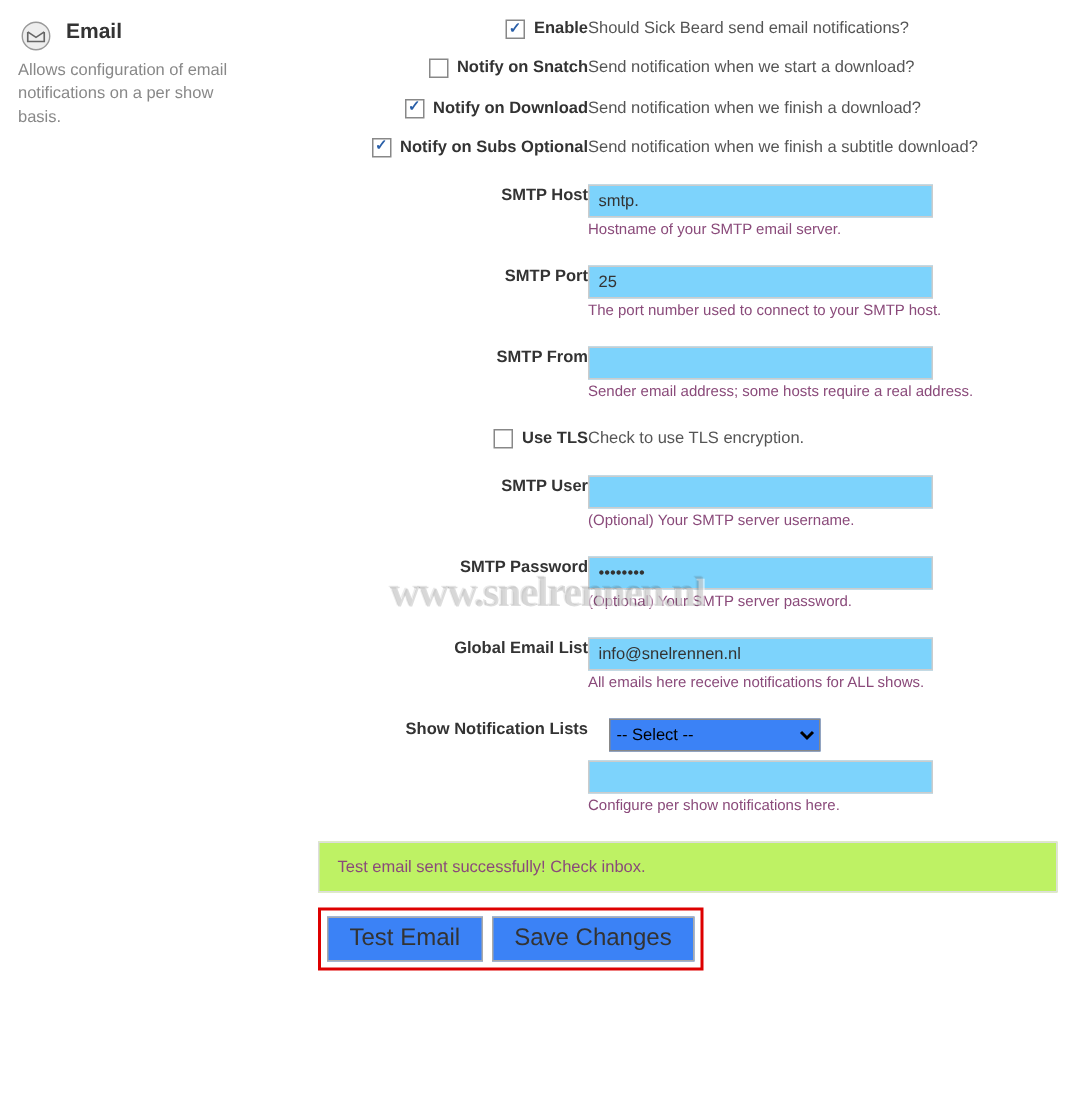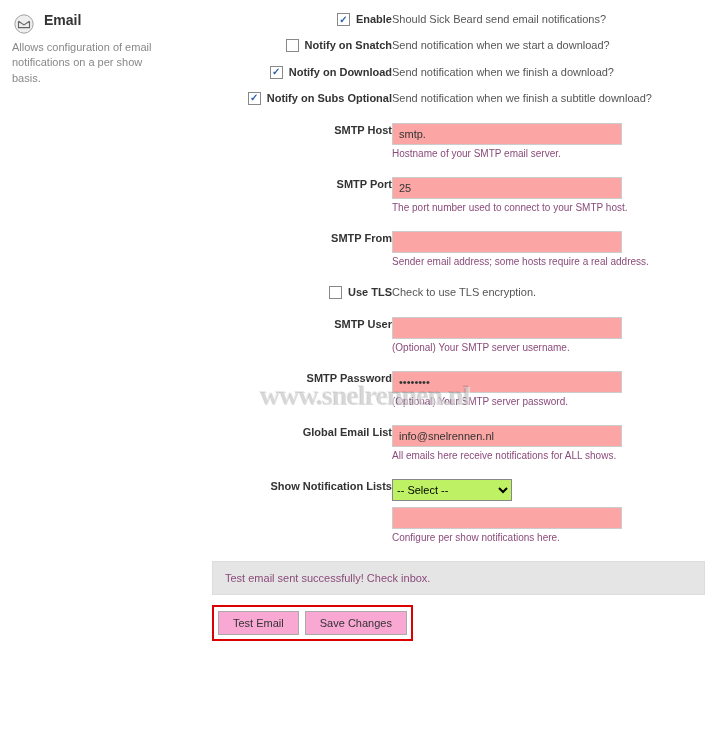--- a/index.html
+++ b/index.html
@@ -42,44 +42,45 @@
 }
 .checkbox.checked::before { content: "✓"; }
 input[type=text], input[type=password] {
   width: 230px;
   height: 22px;
   border: 1px solid #ccc;
   padding: 2px 6px;
   font-size: 11px;
   font-family: inherit;
   color: #333;
-  background: #fca5a5;
+  background: #7dd3fc;
 }
 select {
-  width: 120px;
+  width: 141px;
   height: 22px;
   border: 1px solid #888;
   font-size: 11px;
   font-family: inherit;
-  background: #bef264;
+  background: #3b82f6;
+  margin-left: 14px;
 }
 .status-box {
   border: 1px solid #ddd;
-  background: #e5e5e5;
+  background: #bef264;
   padding: 10px 12px;
   color: #8a4a7a;
   font-size: 11px;
   margin-top: 8px;
   margin-bottom: 10px;
 }
 .btn {
   border: 1px solid #aaa;
-  background: #f9a8d4;
+  background: #3b82f6;
   padding: 5px 14px;
-  font-size: 11px;
+  font-size: 16px;
   font-family: inherit;
   cursor: pointer;
   color: #333;
 }
 .red-highlight {
   border: 2px solid #d00;
   padding: 4px;
   display: inline-flex;
   gap: 6px;
 }

